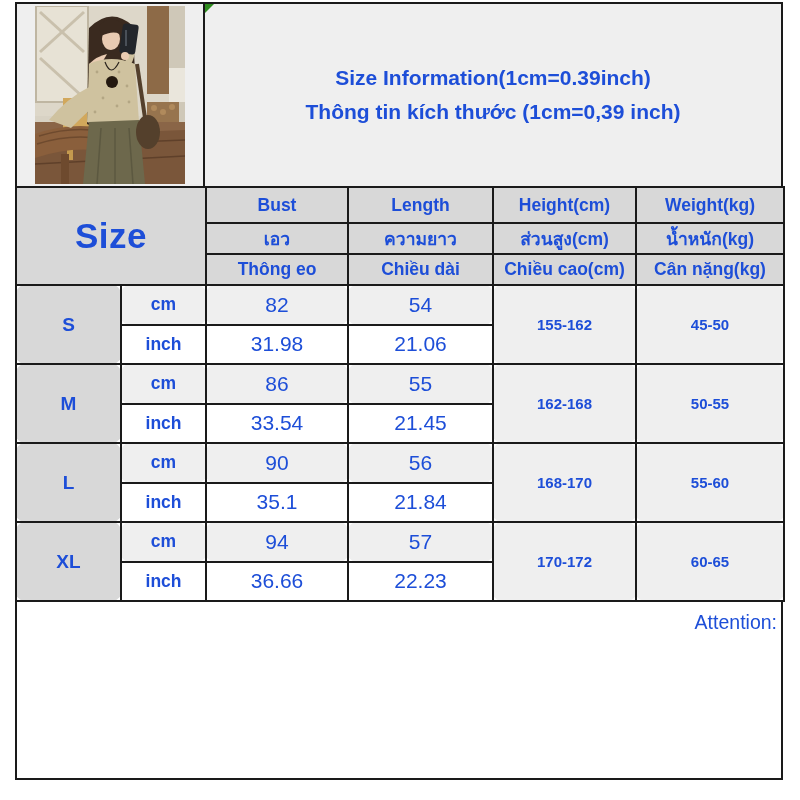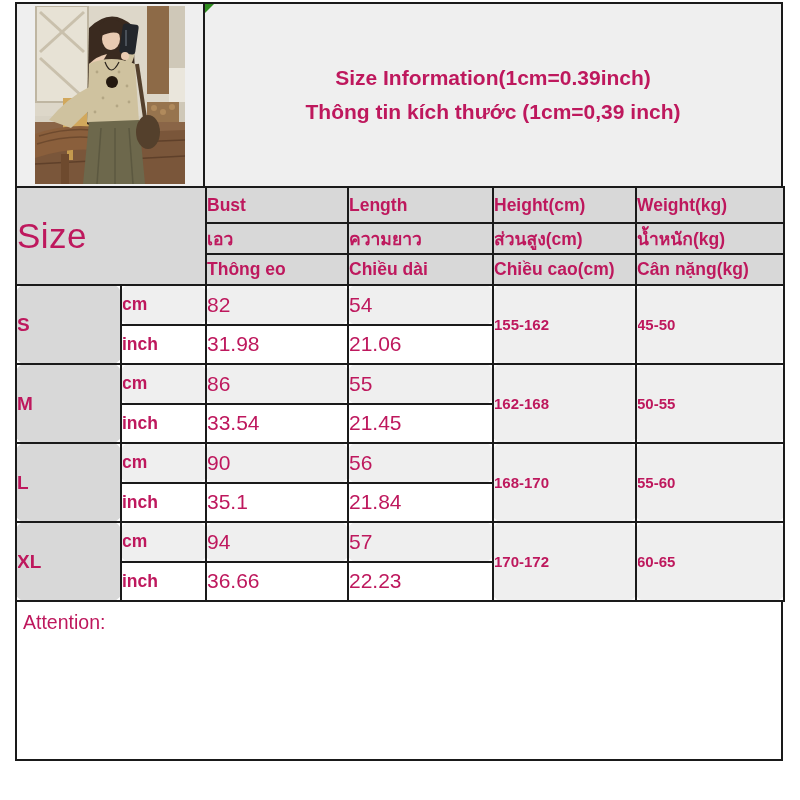--- a/index.html
+++ b/index.html
@@ -1,46 +1,46 @@
 <!DOCTYPE html>
 <html><head>
 <meta charset="utf-8">
 <style>
   html,body{margin:0;padding:0;}
   .page{
     position:relative;width:800px;height:800px;background:#ffffff;overflow:hidden;
-    font-family:"Liberation Sans","DejaVu Sans",sans-serif;color:#be185d;
+    font-family:"Liberation Sans","DejaVu Sans",sans-serif;color:#1d4ed8;
   }
   .sheet{position:absolute;left:15px;top:2px;width:768px;}
   
   .top-row{display:flex;height:184px;border:2px solid #1a1a1a;border-bottom:none;box-sizing:border-box;}
   .photo-cell{width:188px;min-width:188px;border-right:2px solid #1a1a1a;background:#efefef;position:relative;box-sizing:border-box;}
   .photo-cell svg{position:absolute;left:18px;top:2px;}
   .title-cell{flex:1;background:#efefef;position:relative;display:flex;flex-direction:column;justify-content:center;align-items:center;}
   .title-line{font-weight:bold;font-size:21px;line-height:34px;text-align:center;white-space:nowrap;}
   .green-marker{position:absolute;left:0;top:0;width:0;height:0;border-top:9px solid #2e8b1e;border-right:9px solid transparent;}
   
   table.size-table{border-collapse:collapse;table-layout:fixed;width:768px;}
-  table.size-table td{border:2px solid #1a1a1a;vertical-align:middle;padding:0;overflow:hidden;white-space:nowrap;}
+  table.size-table td{border:2px solid #1a1a1a;text-align:center;vertical-align:middle;padding:0;overflow:hidden;white-space:nowrap;}
   tr.hdr1{height:36px;} tr.hdr2{height:31px;margin-left:16px;} tr.hdr3{height:31px;}
   tr.data{height:39.5px;}
   td.hdr{background:#d8d8d8;font-weight:bold;font-size:17.5px;}
-  td.size-big{background:#d8d8d8;font-weight:normal;font-size:35px;letter-spacing:.5px;margin-top:48px;}
+  td.size-big{background:#d8d8d8;font-weight:bold;font-size:35px;letter-spacing:.5px;margin-top:48px;}
   td.size-label{background:#d8d8d8;font-weight:bold;font-size:19px;}
   td.unit{font-weight:bold;font-size:17.5px;}
   td.val{font-weight:normal;font-size:21px;}
   tr.cm-row td{background:#efefef;border-radius:9px;}
   tr.cm-row td.size-label{background:#d8d8d8;}
   tr.inch-row td{background:#ffffff;}
   td.range{background:#efefef;font-weight:bold;font-size:15px;}
   
   .attention{
-    border:2px solid #1a1a1a;border-top:none;height:159px;background:#ffffff;
+    border:2px solid #1a1a1a;border-top:none;height:178px;background:#ffffff;
     box-sizing:border-box;padding:5px 4px 0 6px;
-    font-size:19.5px;line-height:30.5px;font-weight:normal;text-align:left;
+    font-size:19.5px;line-height:30.5px;font-weight:normal;text-align:right;
   }
 </style>
 </head>
 <body>
 
 <div class="page">
   <div class="sheet">
 
     <div class="top-row">
       <div class="photo-cell">

